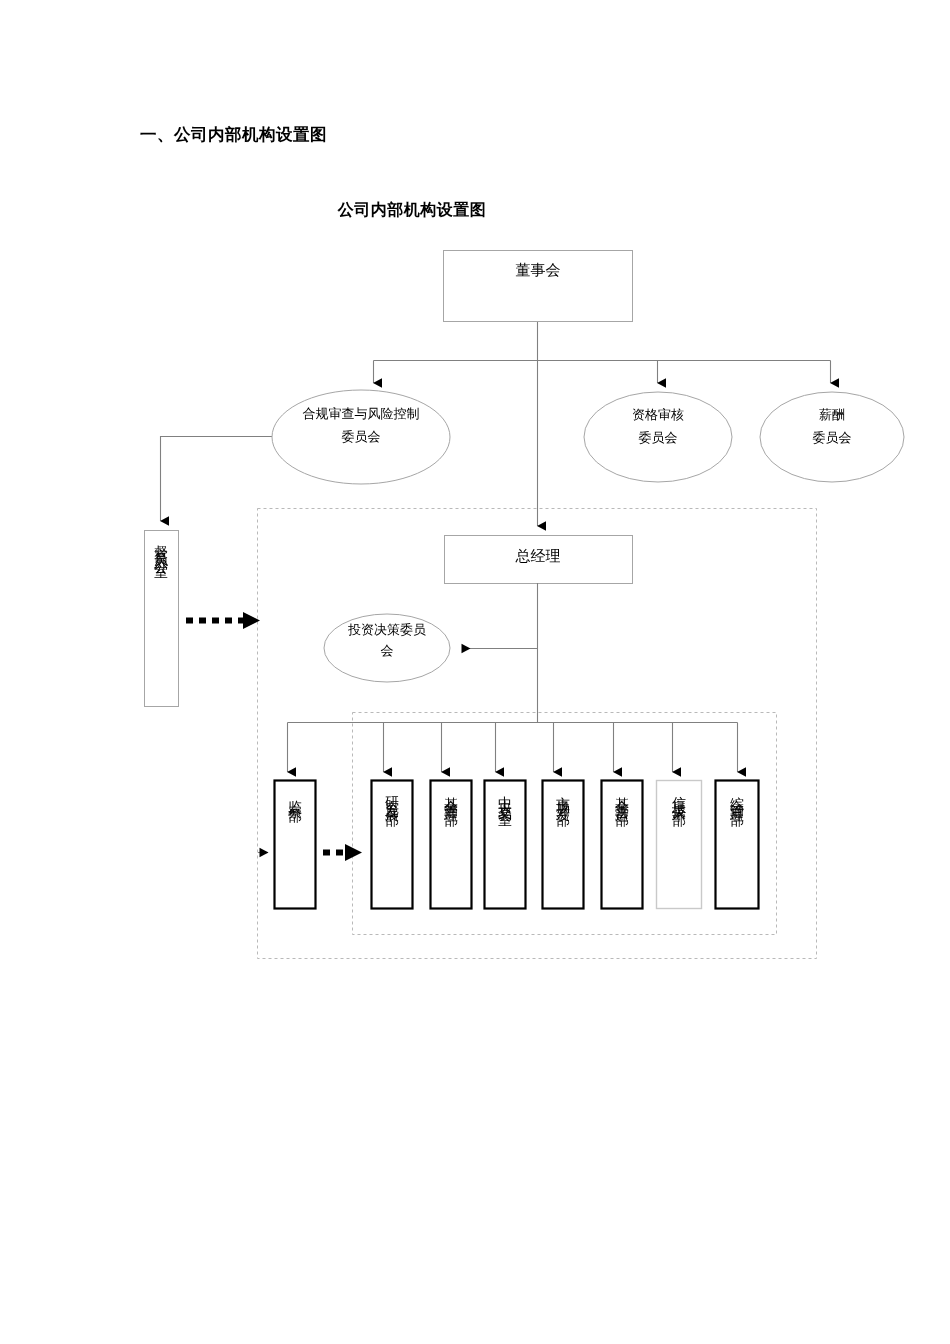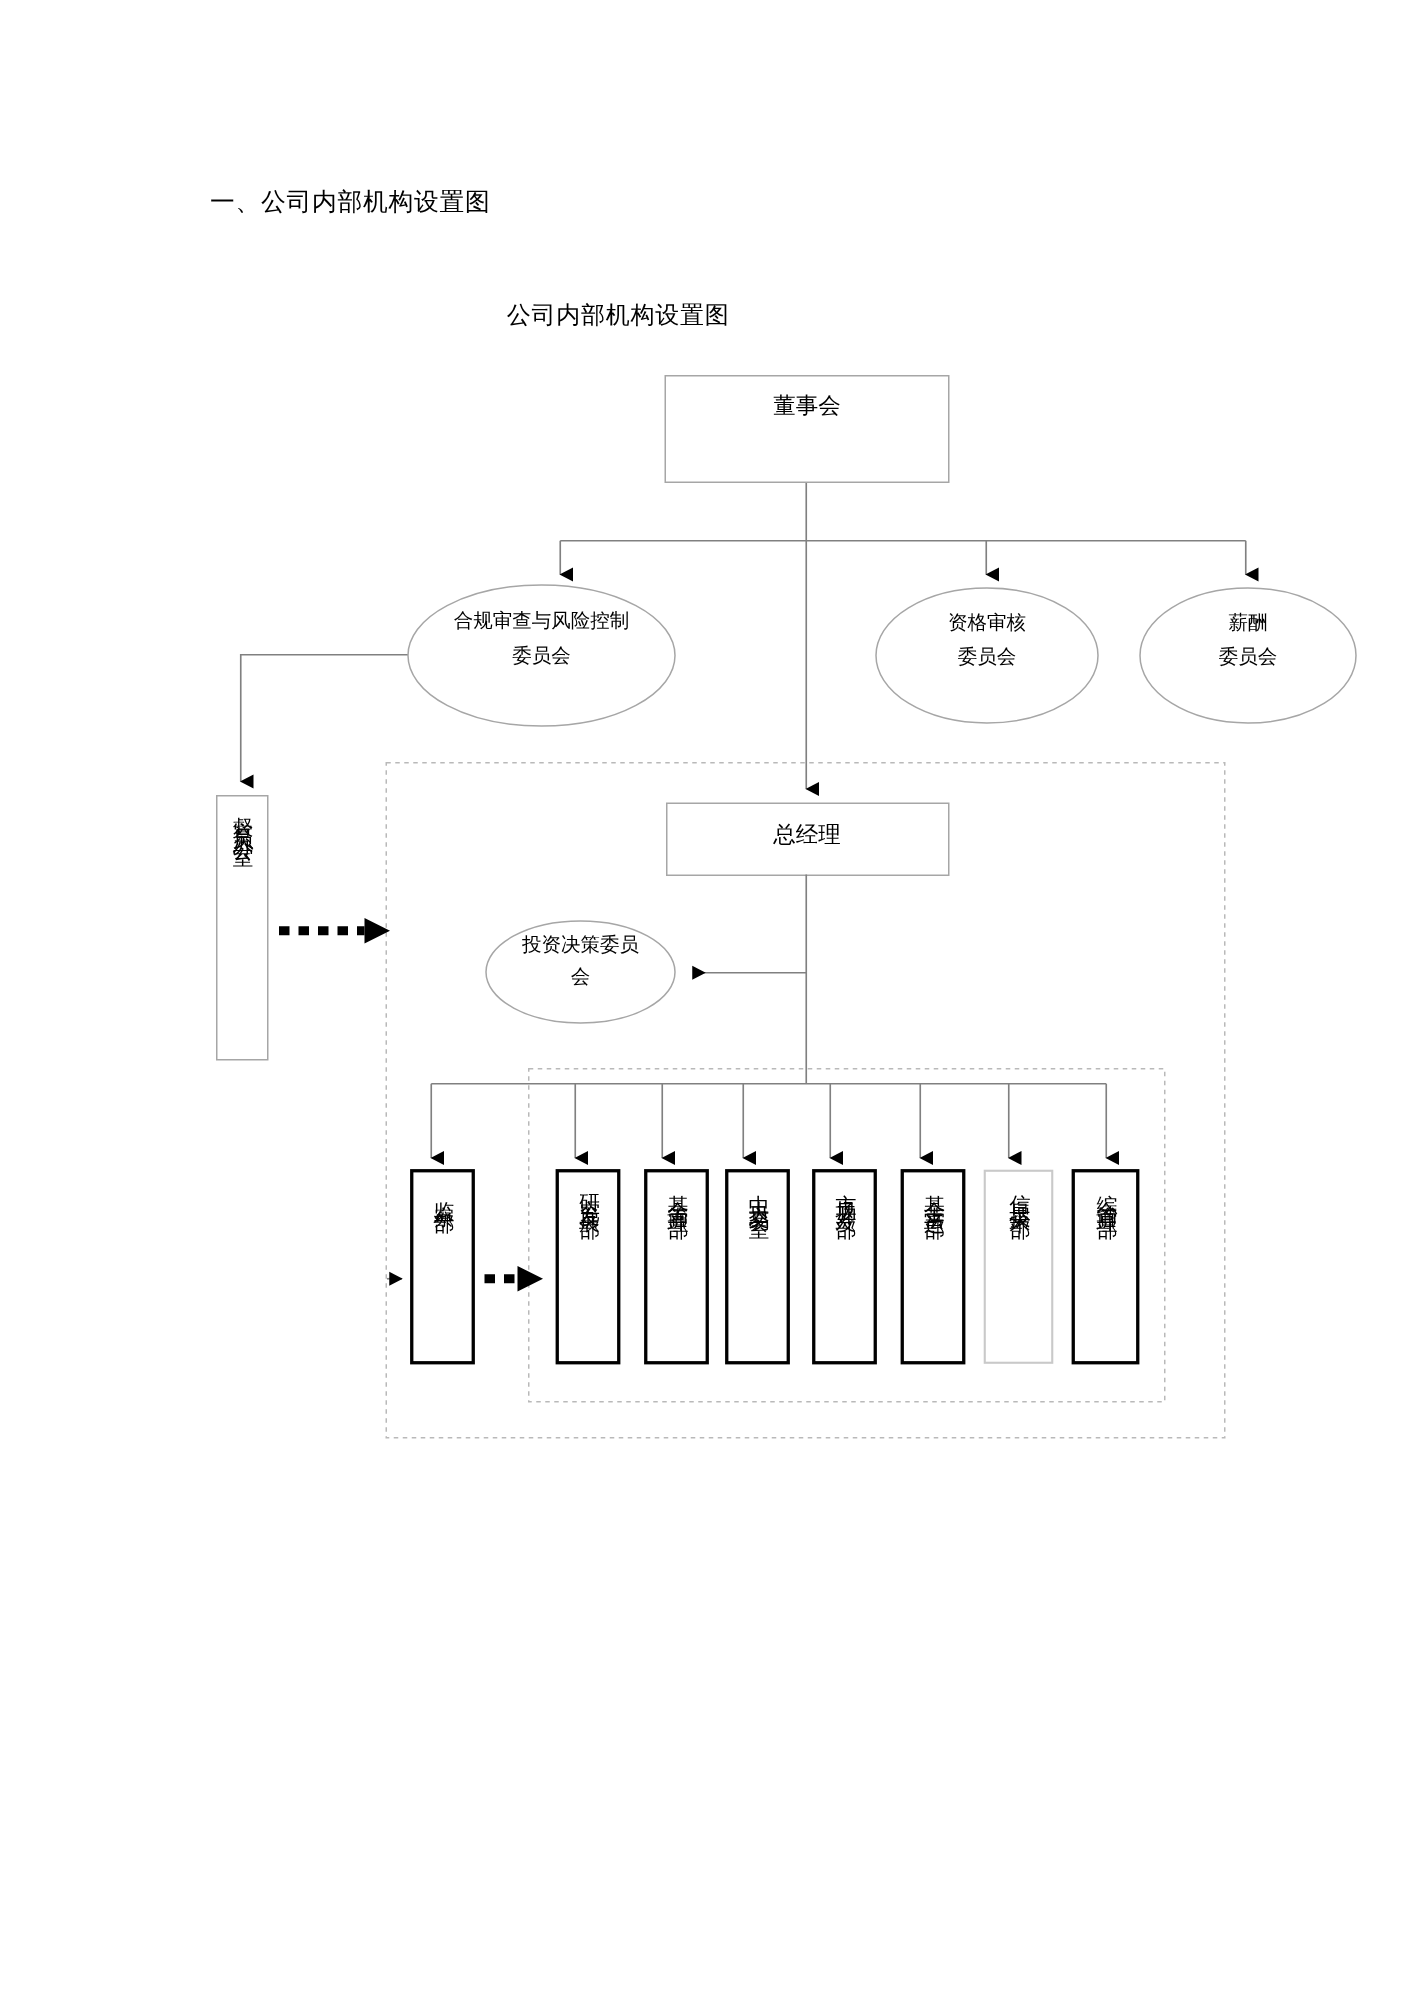--- a/index.html
+++ b/index.html
@@ -19,32 +19,32 @@
     position: relative;
     width: 950px;
     height: 1344px;
     background: #ffffff;
   }
   .section-heading {
     position: absolute;
     left: 140px;
     top: 124px;
     font-size: 16.5px;
-    font-weight: normal;
+    font-weight: bold;
     letter-spacing: 0.5px;
     white-space: nowrap;
   }
   .chart-title {
     position: absolute;
     left: 0;
     top: 200px;
     width: 788px;
     text-align: center;
     font-size: 16px;
-    font-weight: normal;
+    font-weight: bold;
     letter-spacing: 0.5px;
   }
   .chart-title-inner { display: inline-block; margin-left: 36px; }
   #diagram {
     position: absolute;
     left: 0;
     top: 0;
   }
   svg text {
     font-family: "Liberation Serif", "DejaVu Serif", serif;

